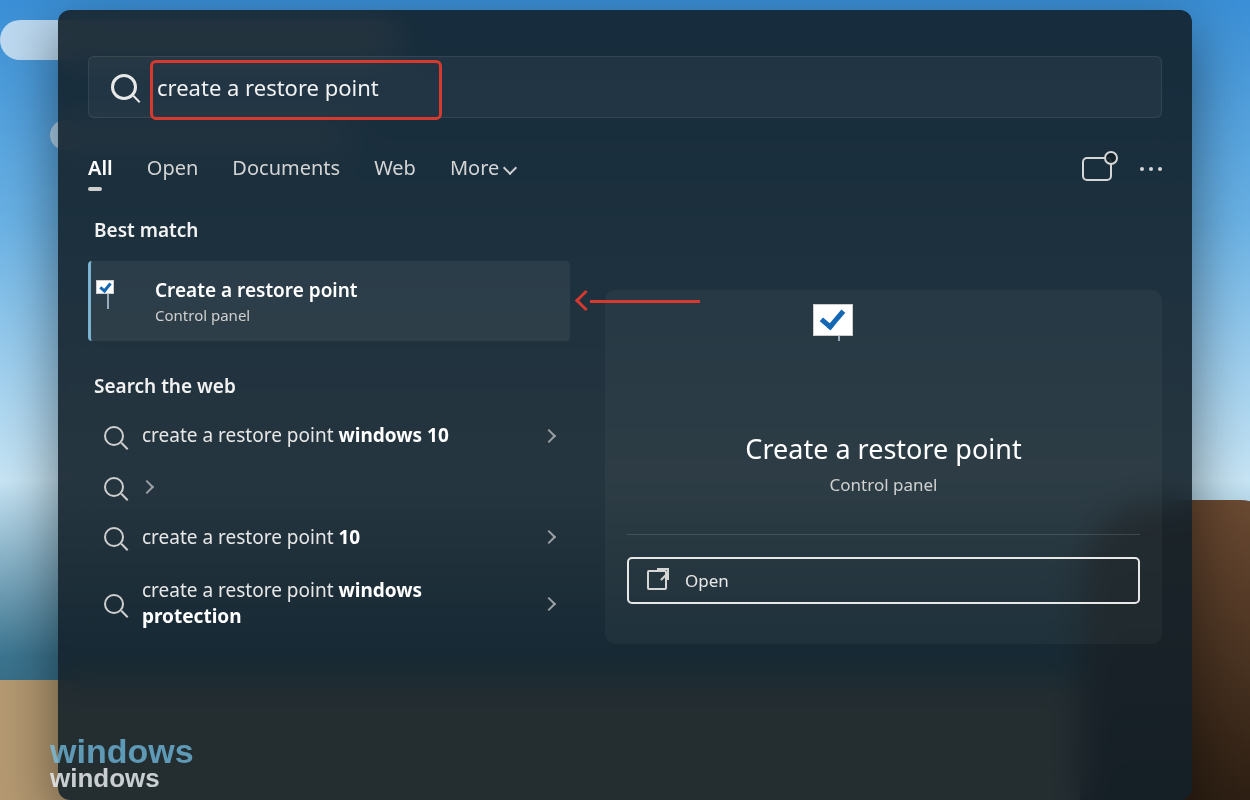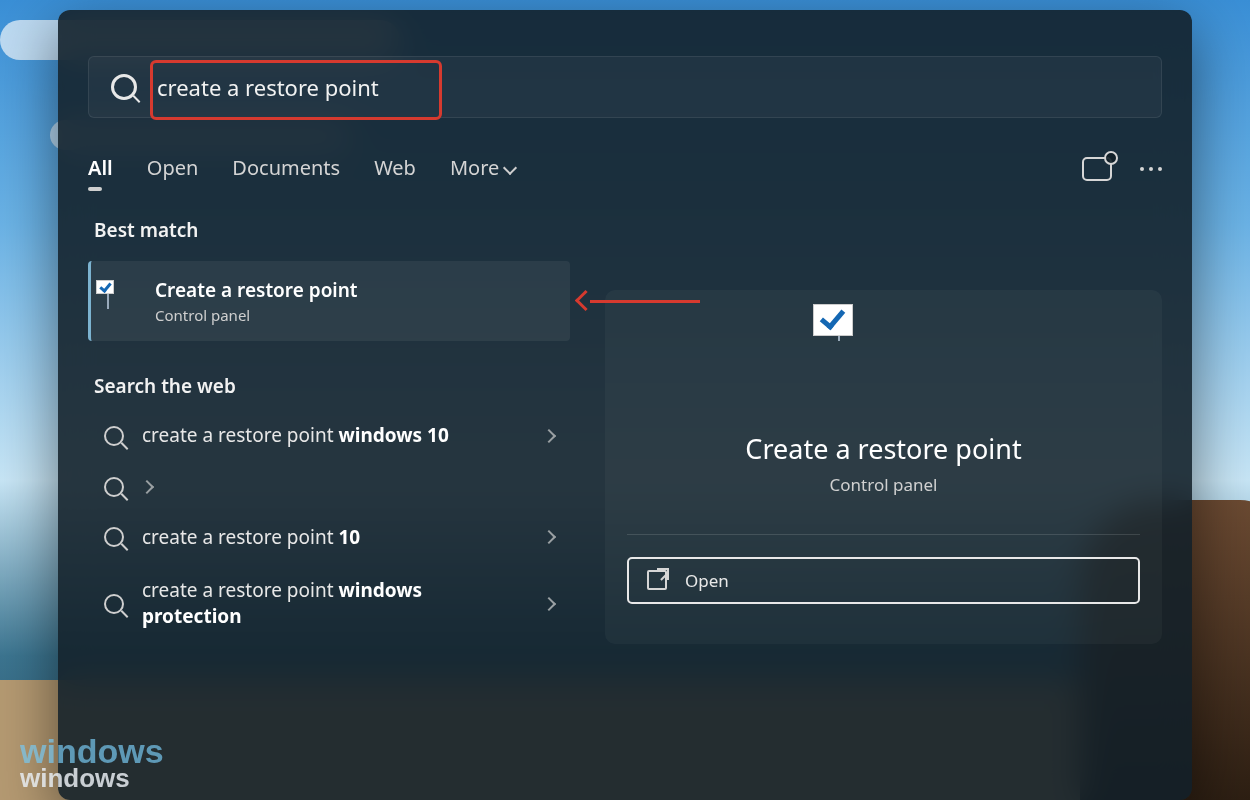--- a/index.html
+++ b/index.html
@@ -119,21 +119,21 @@
 
   .right .title-big{margin-top:28px;font-size:27px;font-weight:400;color:#fff;}
   .right .sub-big{margin-top:6px;font-size:17px;color:#d0d0d0;}
   .divider{margin:38px 22px 22px;align-self:stretch;height:1px;background:rgba(255,255,255,.13);}
   .open-btn{
     align-self:stretch;margin:0 22px;display:flex;align-items:center;gap:18px;
     border:2px solid #e8e8e8;border-radius:5px;padding:10px 18px;font-size:17px;cursor:pointer;
   }
 
   .watermark{
-    position:absolute;left:20px;bottom:10px;font-size:34px;font-weight:600;
+    position:absolute;left:50px;bottom:10px;font-size:34px;font-weight:600;
     color:rgba(120,200,240,.7);line-height:.9;font-family:"Segoe UI",sans-serif;
     pointer-events:none;
   }
   .watermark .r2{color:rgba(230,235,240,.85);font-size:26px;}
 </style>
 </head>
 <body>
 
 <div class="wallpaper">
   <div class="cloud1"></div>

